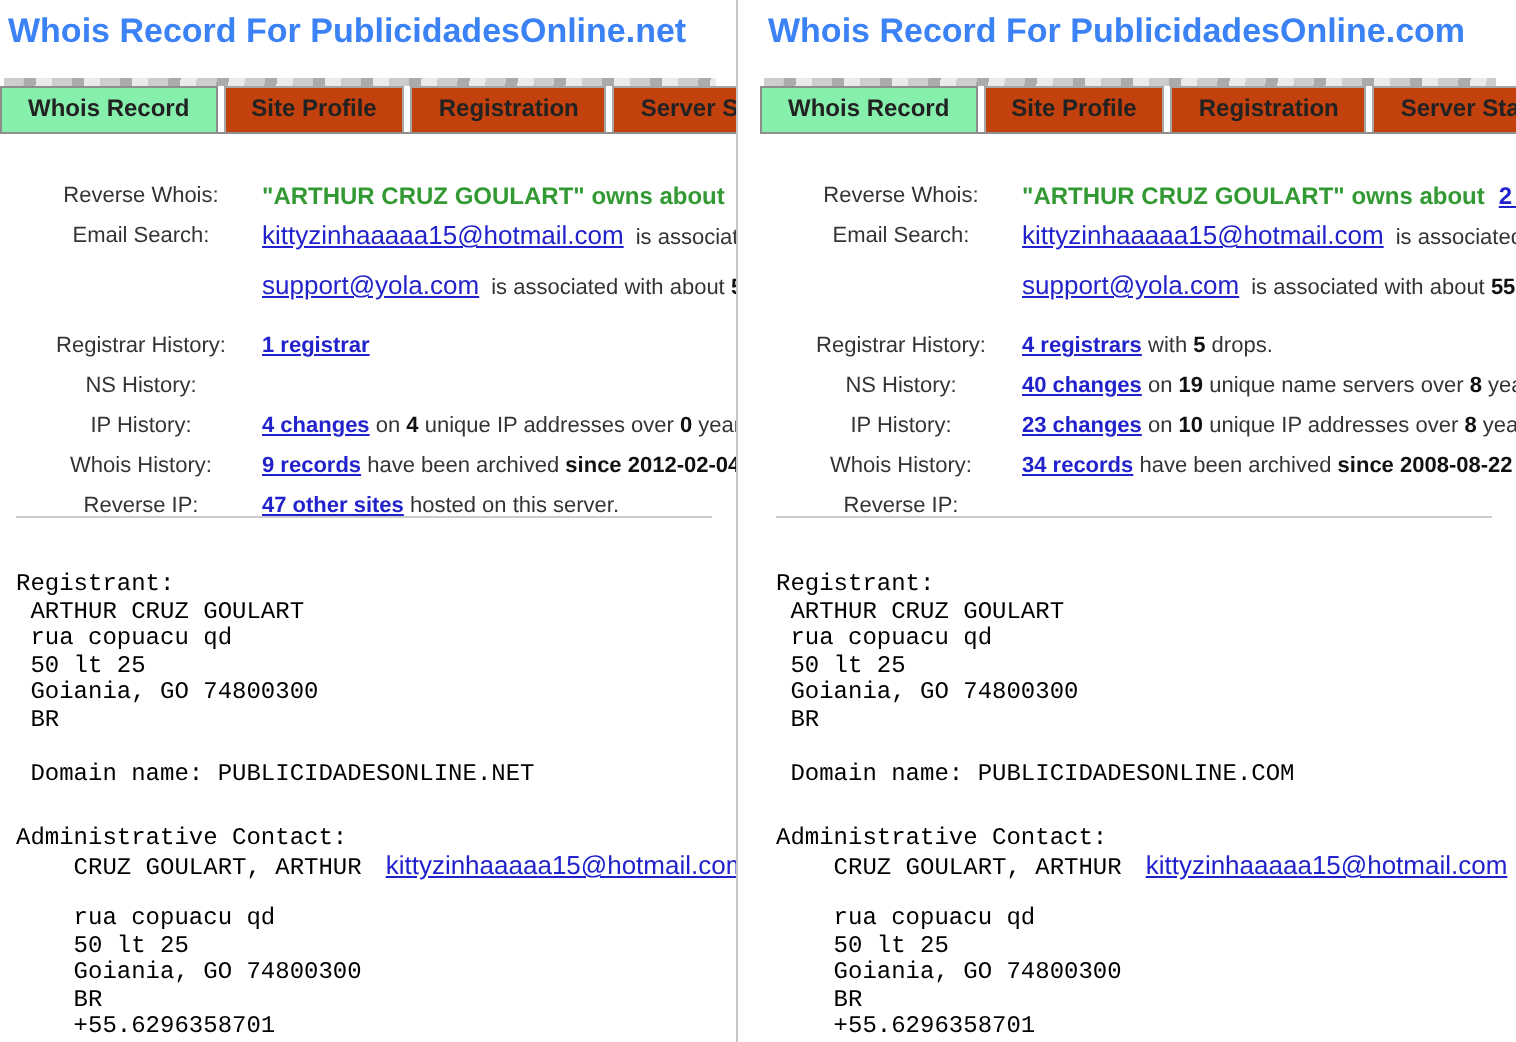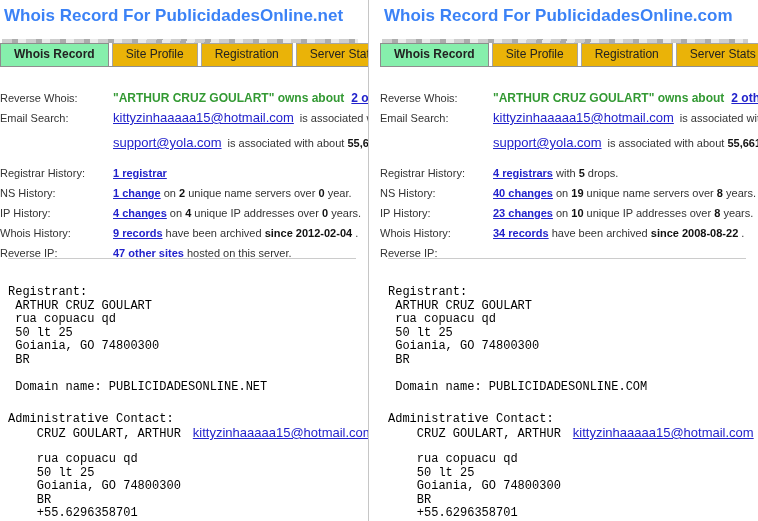--- a/index.html
+++ b/index.html
@@ -19,30 +19,30 @@
   .torn{
     position:absolute;top:39px;left:2px;right:10px;height:4px;opacity:.75;
     background:repeating-linear-gradient(95deg,#bdbdbd 0 10px,#8f8f8f 10px 16px,#e3e3e3 16px 24px);
   }
   .tabs{
     position:absolute;top:43px;left:0;right:0;height:23px;
     border-bottom:1px solid #8f8f8f;white-space:nowrap;font-size:12px;
   }
   .tab{
     display:inline-block;box-sizing:border-box;height:23px;line-height:21px;
-    padding:0 13px;margin-right:3px;background:#eab308;color:#222;
-    border:1px solid #a6a6a6;border-bottom:none;cursor:pointer;
+    padding:0 13px;margin-right:3px;background:#c2410c;color:#222;
+    border:1px solid #a6a6a6;border-bottom:none;cursor:pointer;font-weight:bold;
   }
   .tab.active{font-weight:bold;background:#86efac;border-color:#8d8d8d;}
 
   .summary{position:absolute;top:90px;left:0;right:0;font-size:11px;color:#333;}
   .srow{display:flex;height:16px;line-height:16px;margin-bottom:4px;white-space:nowrap;}
   .srow.gap-md{margin-bottom:9px;}
   .srow.gap-lg{margin-bottom:14px;}
-  .slabel{width:105px;min-width:105px;text-align:left;padding-right:8px;color:#333;}
+  .slabel{width:105px;min-width:105px;text-align:center;padding-right:8px;color:#333;padding-left:18px;}
   .sval{white-space:nowrap;color:#333;}
   .sval b{color:#111;}
   .green{color:#339933;font-weight:bold;font-size:12px;}
   a.lnk{color:#2222cc;font-weight:bold;text-decoration:underline;cursor:pointer;}
   a.lnk.after-green{margin-left:7px;font-size:12px;}
   a.email{color:#2222cc;font-weight:normal;text-decoration:underline;font-size:13px;margin-right:6px;cursor:pointer;}
 
   .sep{position:absolute;top:258px;left:8px;right:12px;border-top:1px solid #cccccc;}
 
   .record{
@@ -80,21 +80,20 @@
       <div class="srow gap-lg">
         <span class="slabel"></span>
         <span class="sval"><a class="email">support@yola.com</a><span>is associated with about </span><b>55,661</b></span>
       </div>
       <div class="srow">
         <span class="slabel">Registrar History:</span>
         <span class="sval"><a class="lnk">1 registrar</a><span></span><b></b><span></span></span>
       </div>
       <div class="srow">
         <span class="slabel">NS History:</span>
-        <span class="sval"><a class="lnk">1 change</a><span> on </span><b>2</b><span> unique name servers over </span><b>0</b><span> year.</span></span>
       </div>
       <div class="srow">
         <span class="slabel">IP History:</span>
         <span class="sval"><a class="lnk">4 changes</a><span> on </span><b>4</b><span> unique IP addresses over </span><b>0</b><span> years.</span></span>
       </div>
       <div class="srow">
         <span class="slabel">Whois History:</span>
         <span class="sval"><a class="lnk">9 records</a><span> have been archived </span><b>since 2012-02-04</b><span> .</span></span>
       </div>
       <div class="srow">

